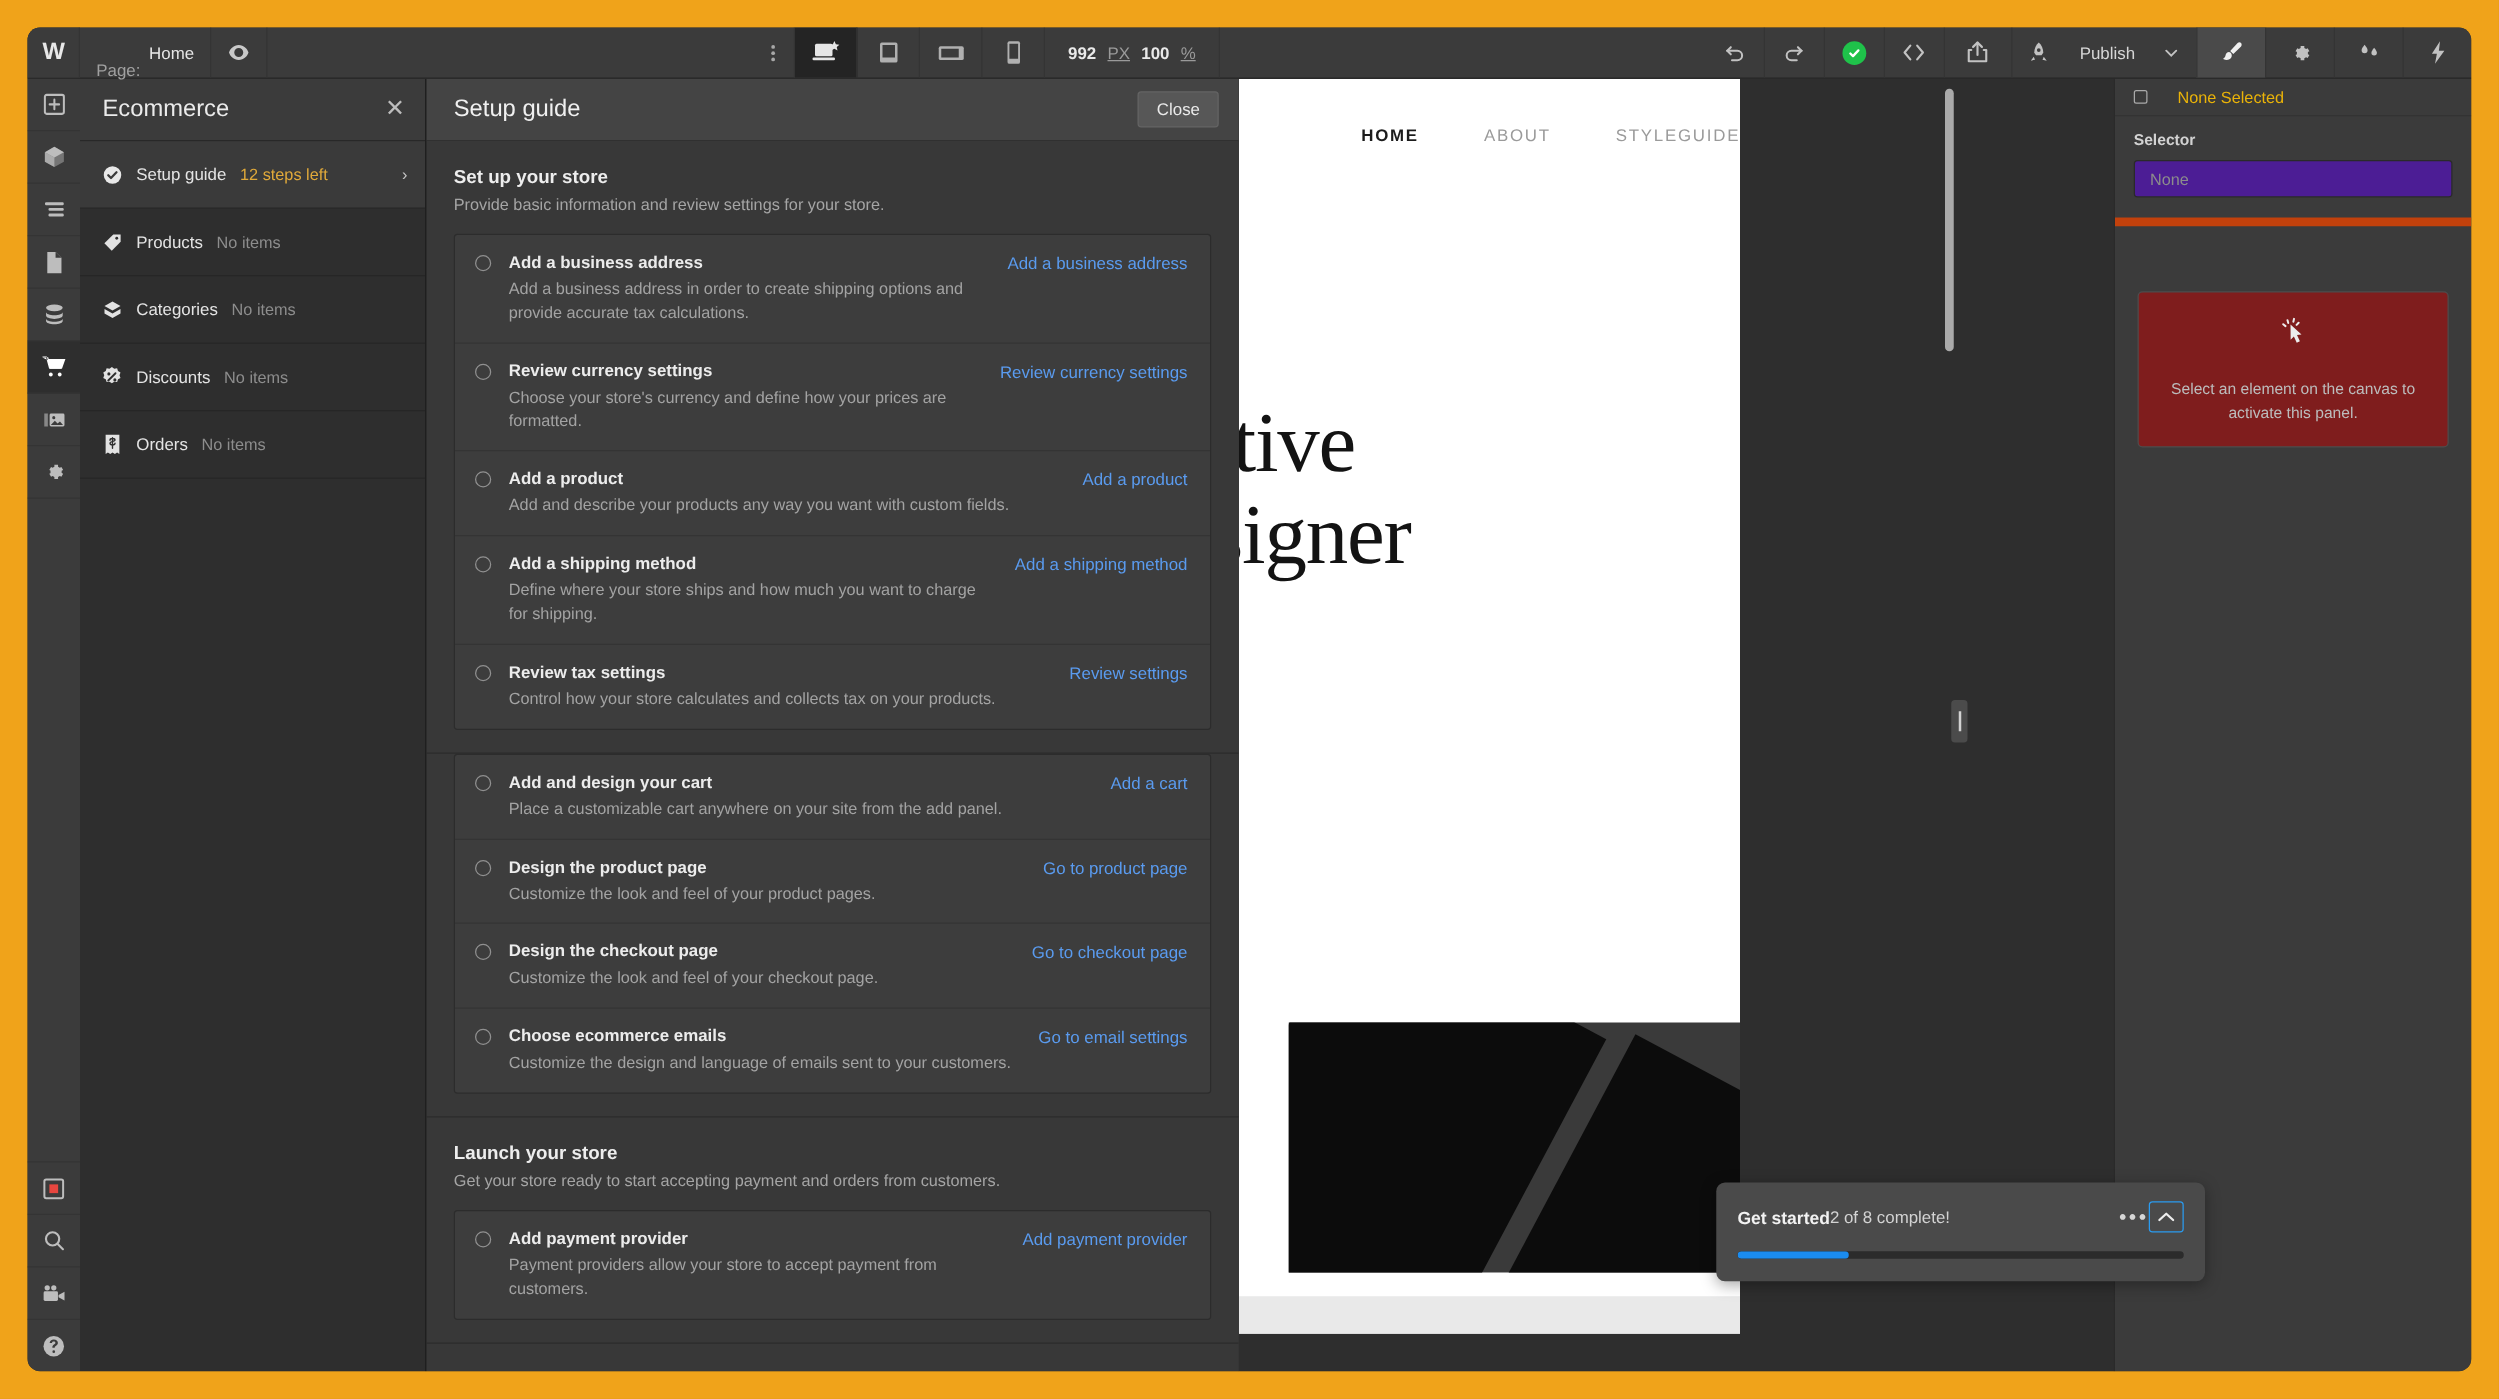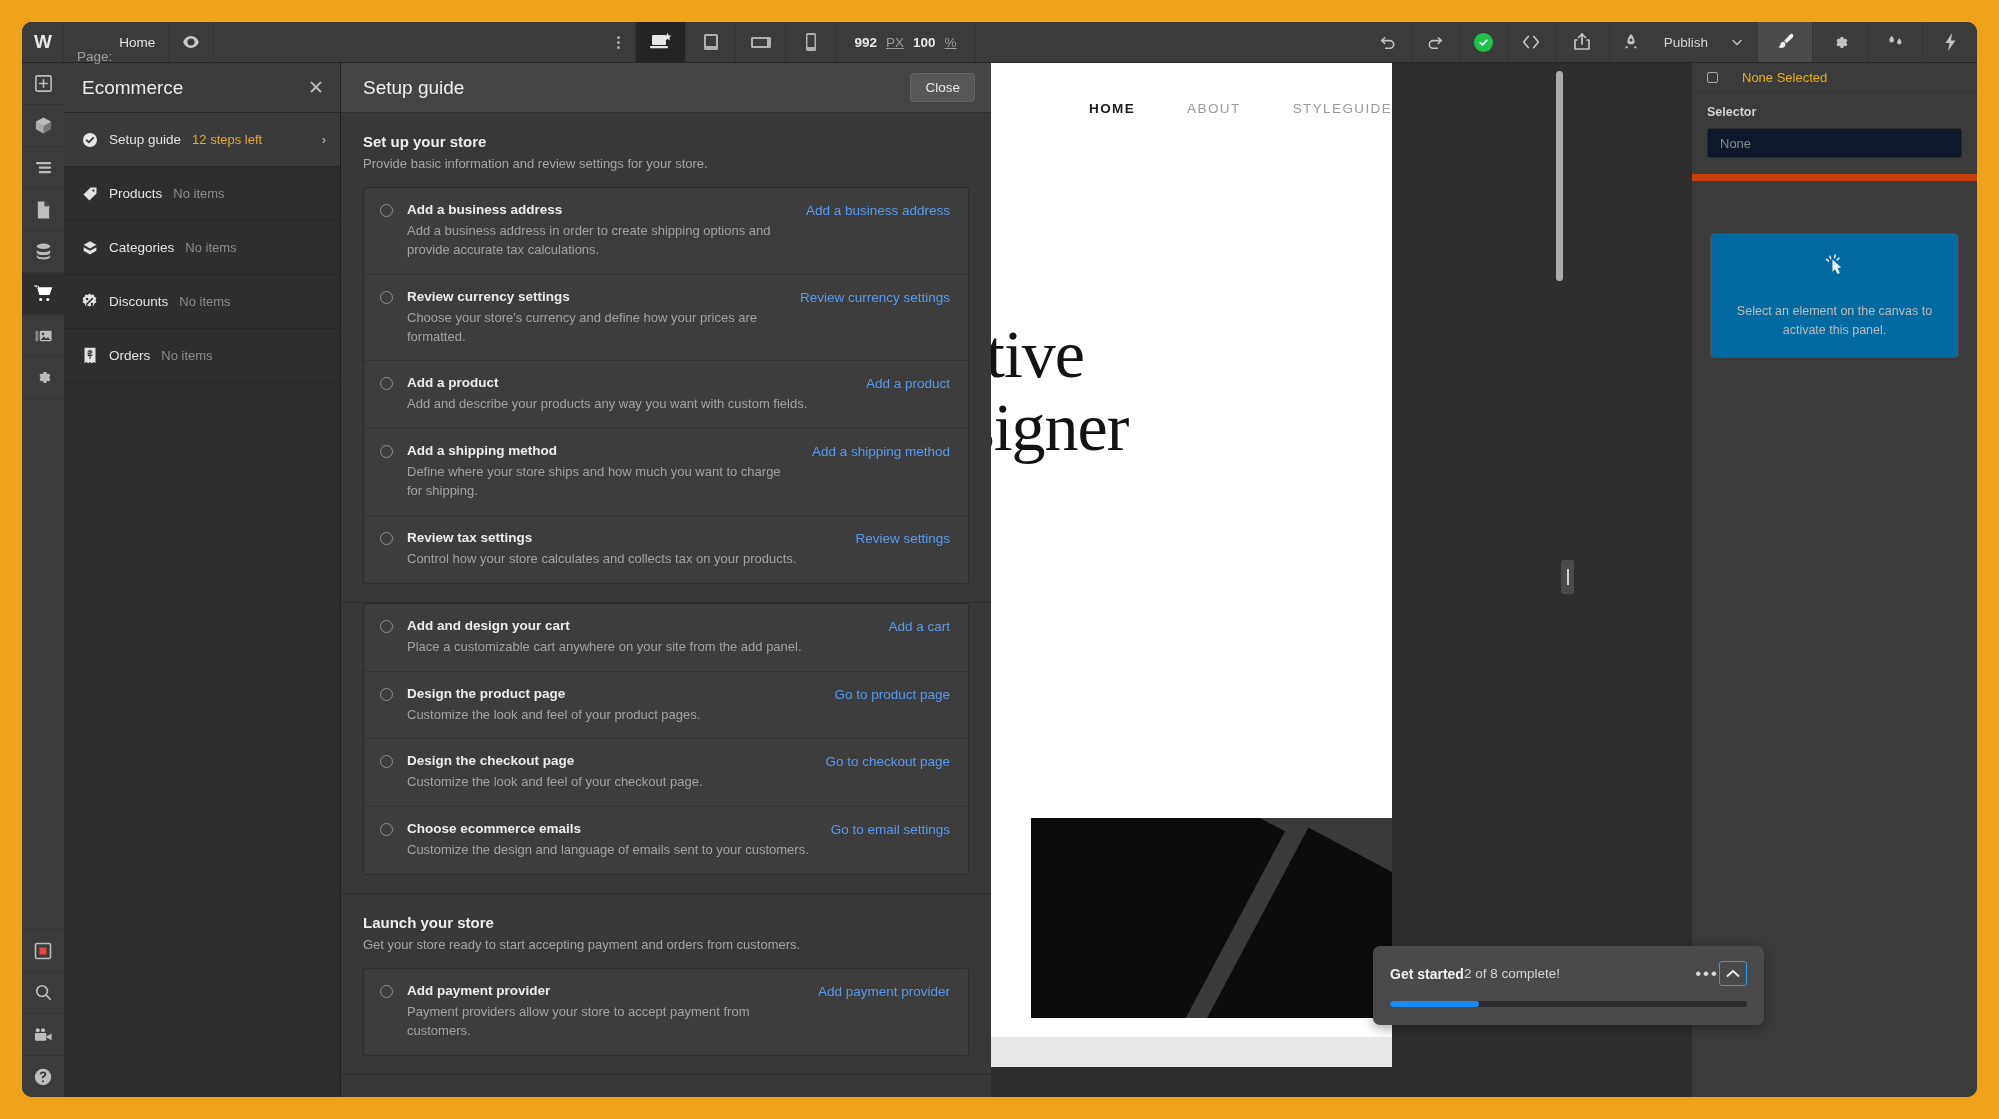--- a/index.html
+++ b/index.html
@@ -245,27 +245,27 @@
     height: 30px; display: flex; align-items: center; gap: 24px;
     padding: 0 15px; border-bottom: 1px solid #333333;
     color: #eab308; font-size: 13px;
   }
   .rp-checkbox {
     width: 11px; height: 11px; border: 1.5px solid #aaaaaa; border-radius: 2px;
   }
   .rp-section { padding: 12px 15px 16px 15px; border-bottom: 7px solid #c2410c; }
   .rp-label { color: #d2d2d2; font-size: 12.5px; font-weight: bold; margin-bottom: 9px; }
   .rp-input {
-    height: 30px; background: #0f172a; border: 1px solid #2a2a2a; border-radius: 3px;
+    height: 30px; background: #4c1d95; border: 1px solid #2a2a2a; border-radius: 3px;
     display: flex; align-items: center; padding: 0 12px;
     color: #8c8c8c; font-size: 13px;
   }
   .rp-empty {
     margin: 52px 18px 0 18px;
-    background: #0369a1; border: 1px solid #4d4d4d; border-radius: 4px;
+    background: #7f1d1d; border: 1px solid #4d4d4d; border-radius: 4px;
     height: 125px;
     display: flex; flex-direction: column; align-items: center; justify-content: center;
     gap: 16px; padding: 0 24px;
   }
   .rp-empty .msg { color: #bcbcbc; font-size: 12.5px; text-align: center; line-height: 1.45; }
   svg { display: block; }
 </style>
 </head>
 <body>
 

